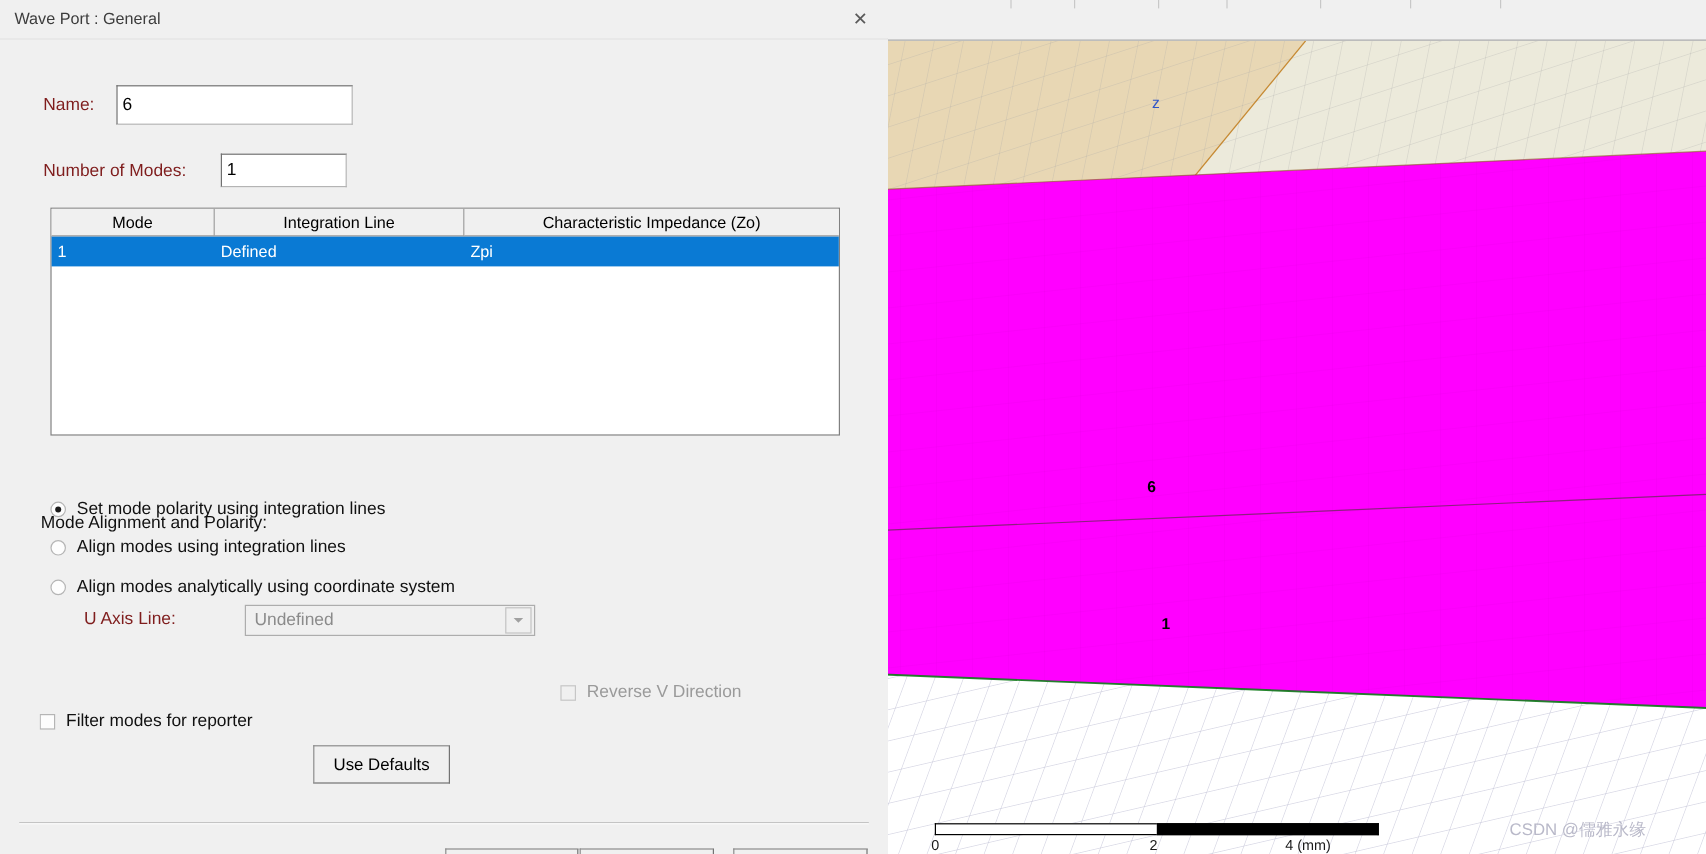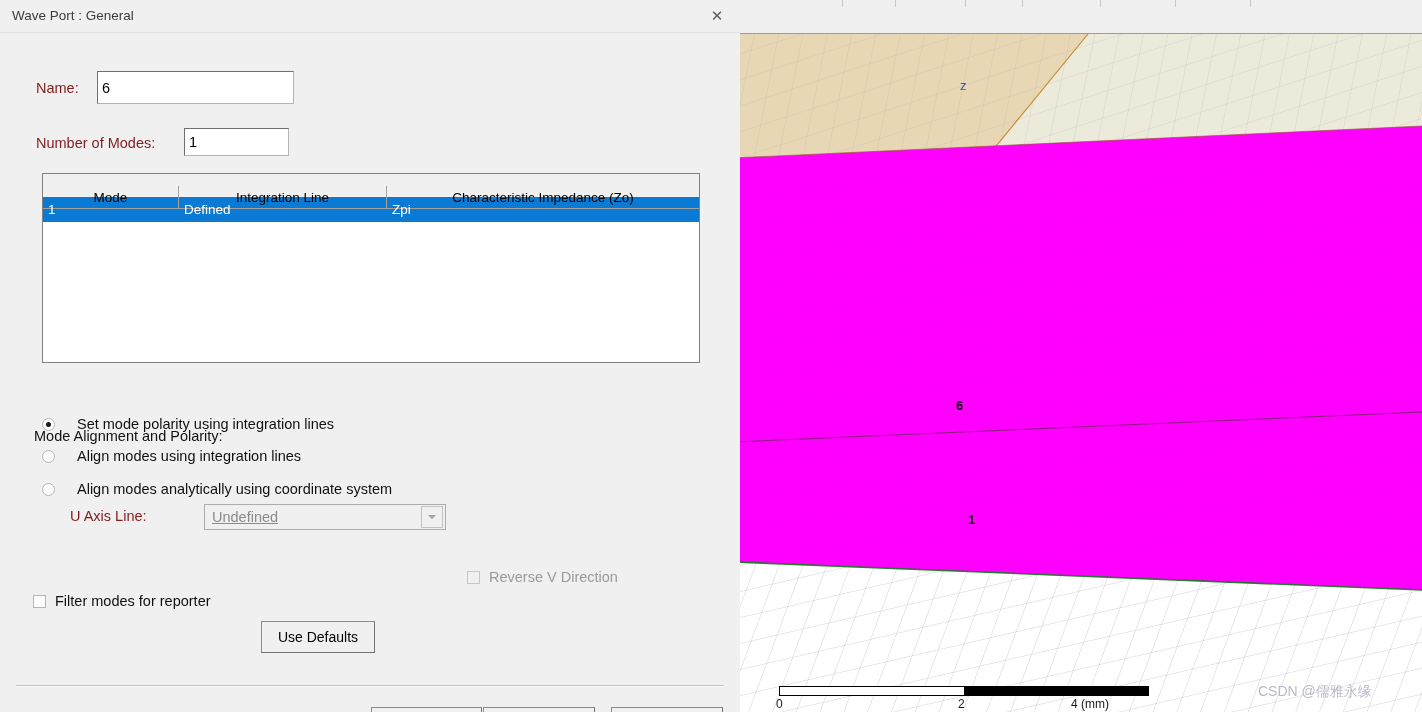--- a/index.html
+++ b/index.html
@@ -90,21 +90,21 @@
 
   
   #mode-table {
     position: absolute; left: 42px; top: 140px; width: 658px; height: 190px;
     background: #ffffff; border: 1px solid #808080;
   }
   #tbl-head { display: flex; height: 23px; background: #f0f0f0; }
   #tbl-head .th {
     border-right: 1px solid #a0a0a0; border-bottom: 1px solid #a0a0a0;
     display: flex; align-items: center; justify-content: center;
-    font-size: 13.5px; color: #000; height: 23px; margin-top: 12px;
+    font-size: 13.5px; color: #000; height: 23px;
   }
   #tbl-head .th:last-child { border-right: none; }
   .th.c0 { width: 136px; } .th.c1 { width: 208px; } .th.c2 { flex: 1; }
   .tbl-row { display: flex; height: 25px; background: #0a7ad4; }
   .tbl-row .td {
     display: flex; align-items: center; font-size: 13.5px;
     color: #ffffff; padding-left: 5px; height: 25px;
   }
   .td.c0 { width: 136px; } .td.c1 { width: 208px; } .td.c2 { flex: 1; }
 
@@ -113,30 +113,30 @@
   .radio-row { position: absolute; display: flex; align-items: center; }
   .radio {
     width: 13px; height: 13px; border-radius: 50%;
     border: 1px solid #b5b5b5; background: #fdfdfd;
     margin-right: 9px; flex: none; position: relative;
   }
   .radio.checked::after {
     content: ""; position: absolute; left: 3px; top: 3px;
     width: 5px; height: 5px; border-radius: 50%; background: #1a1a1a;
   }
-  .radio-lbl { font-size: 14.5px; color: #111; white-space: nowrap; margin-left: 13px; }
+  .radio-lbl { font-size: 14.5px; color: #111; white-space: nowrap; }
 
   #uaxis-label { left: 70px; top: 475px; }
   #uaxis-combo {
     position: absolute; left: 204px; top: 471px; width: 242px; height: 26px;
     background: #f0f0f0; border: 1px solid #adadad;
     display: flex; align-items: center;
   }
   #uaxis-combo .cval {
-    flex: 1; padding-left: 7px; font-size: 14.5px; color: #8b8b8b; white-space: nowrap; text-decoration: underline;
+    flex: 1; padding-left: 7px; font-size: 14.5px; color: #8b8b8b; white-space: nowrap;
   }
   #uaxis-combo .cbtn {
     width: 22px; height: 22px; margin-right: 2px;
     border: 1px solid #c3c3c3; background: #f0f0f0;
     display: flex; align-items: center; justify-content: center;
   }
   #uaxis-combo .cbtn .arrow {
     width: 0; height: 0; border-left: 4px solid transparent;
     border-right: 4px solid transparent; border-top: 4px solid #a0a0a0;
   }

